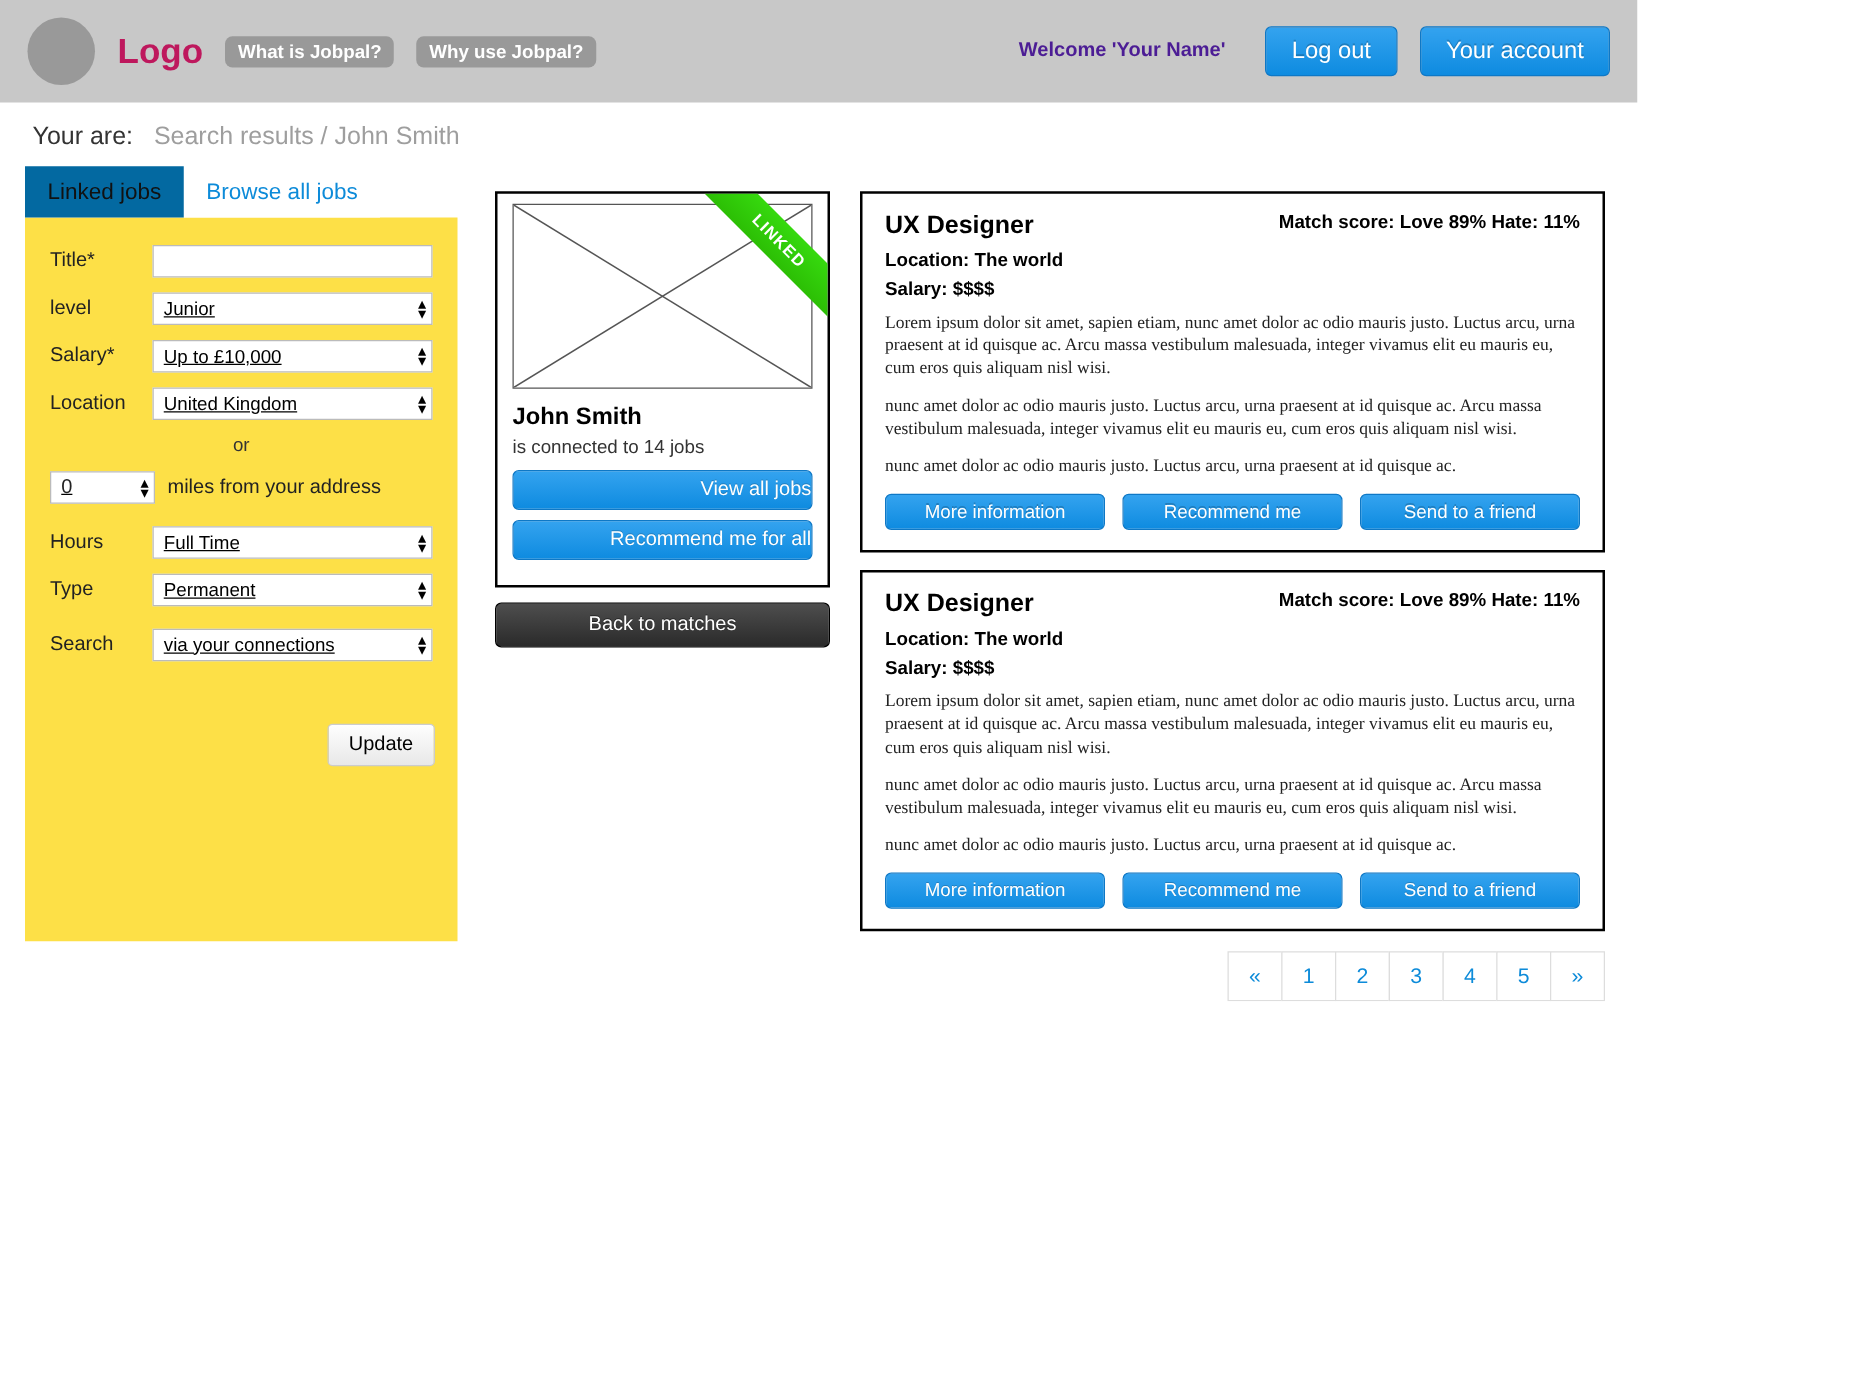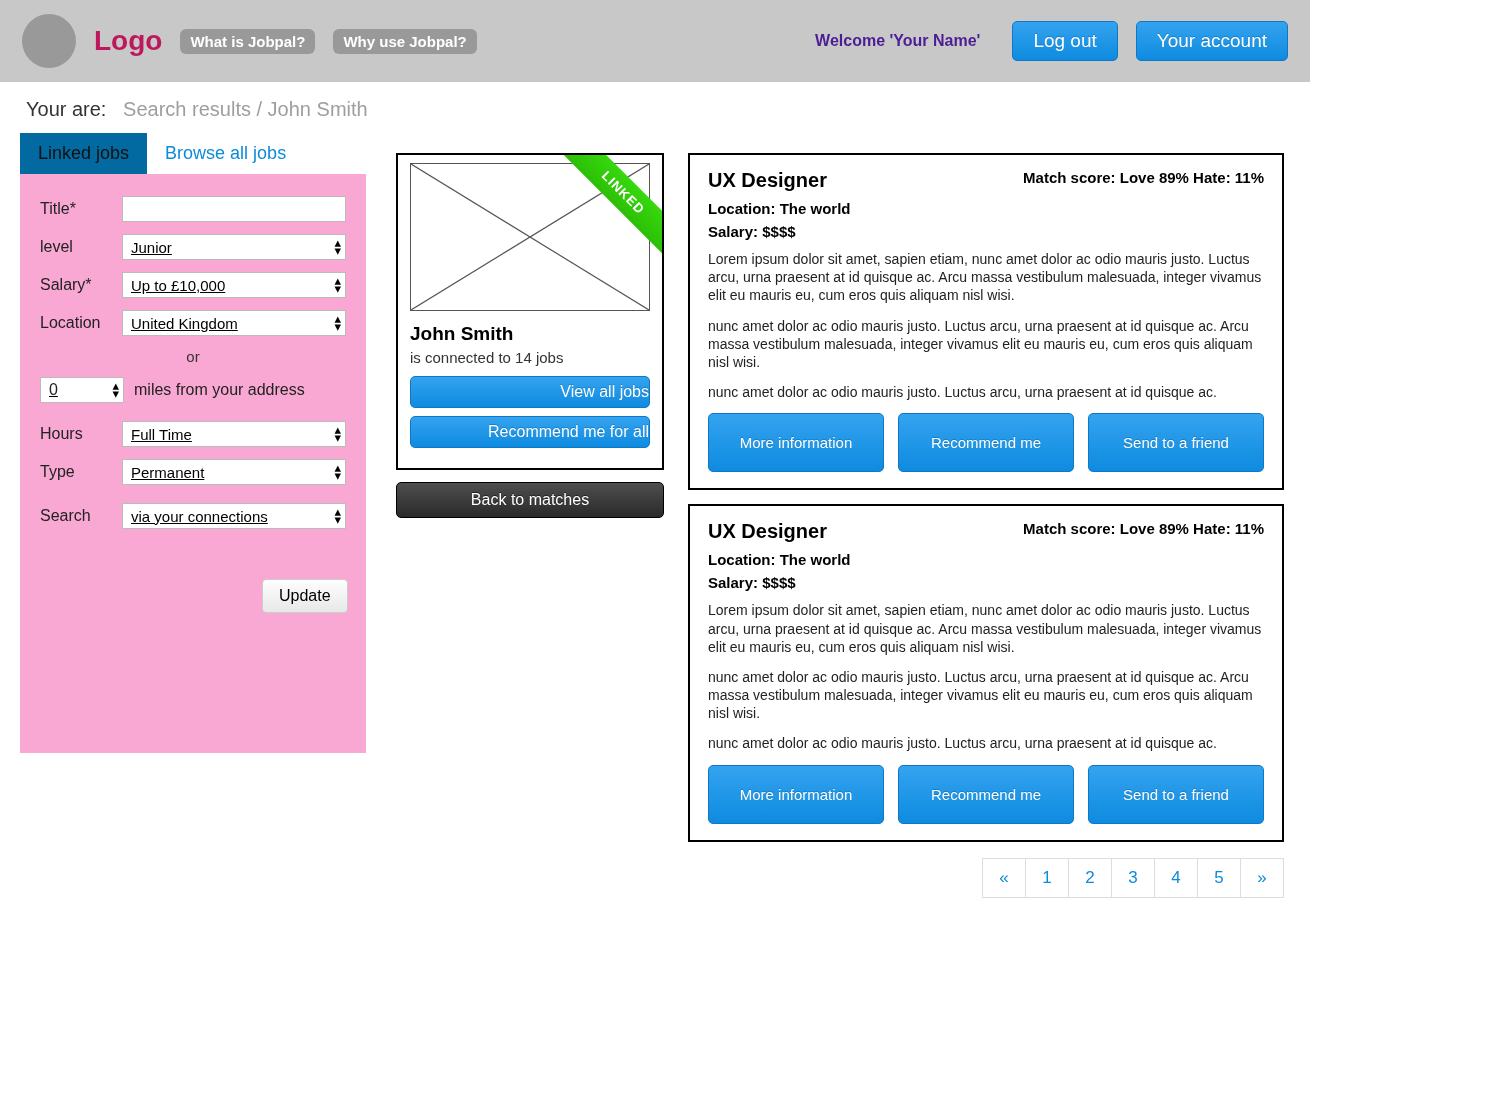--- a/index.html
+++ b/index.html
@@ -47,21 +47,21 @@
   .crumb-row {
     padding: 16px 0 12px 26px;
     font-size: 20px; color: #333;
   }
   .crumb-row .muted { color: #9e9e9e; }
 
   
   .cols { display: flex; align-items: flex-start; }
   .sidebar {
     width: 346px;
-    background: #f9a8d4;
+    background: #fde047;
     padding: 0 0 140px 0;
     margin-left: 20px;
   }
   .main-area { flex: 1; padding-right: 26px; }
 
   
   .tabs {
     display: flex;
     margin-left: 0;
   }
@@ -144,23 +144,23 @@
   .job-card {
     border: 2px solid #000;
     padding: 14px 18px 16px 18px;
     margin-bottom: 14px;
   }
   .job-head { display:flex; justify-content:space-between; align-items:flex-start; }
   .job-head h3 { font-size:20px; font-weight:bold; margin:0 0 2px;}
   .match { font-size:15px; font-weight:bold;}
   .job-meta { font-weight:bold; font-size:15px; margin:6px 0 2px;}
   .job-body { font-size:14px; line-height:1.3; margin:10px 0; color:#222;}
-  .job-body p { margin:0 0 12px 0;}
+  .job-body p { margin:0 0 12px 0;font-family:Liberation Serif, serif;}
   .job-actions { display:flex; gap:14px; margin-top:6px;}
-  .job-actions .btn-blue { flex:1; font-size:15px; padding:20px 0; text-align:center;}
+  .job-actions .btn-blue { flex:1; font-size:15px; padding:5px 0; text-align:center;}
 
   
   .pagination { display:flex; justify-content:flex-end; margin-top:16px; gap:0; }
   .pagination a {
     width:44px; height:40px;
     border:1px solid #ddd;
     color:#0d8bd9; font-size:17px;
     display:flex; align-items:center; justify-content:center;
     margin-left:-1px;
     text-decoration:none;

